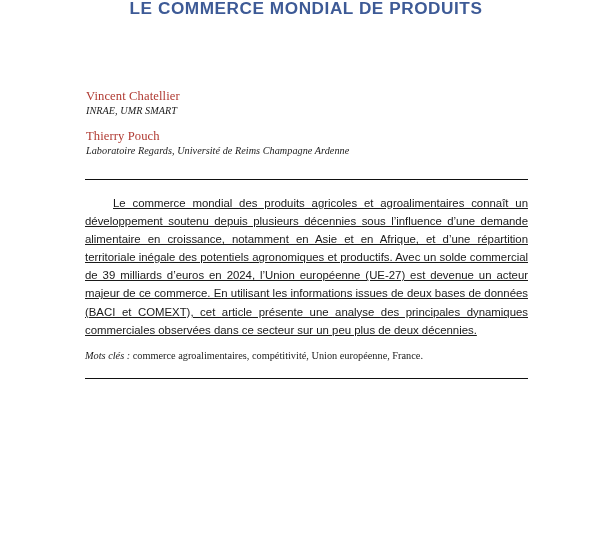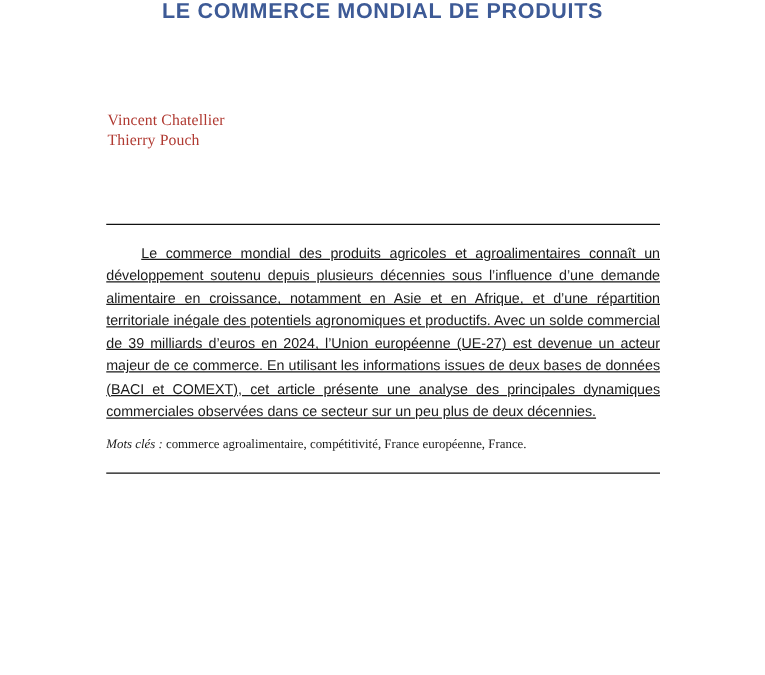--- a/index.html
+++ b/index.html
@@ -58,21 +58,21 @@
   }
   .author-affil {
     font-family: "Liberation Serif", serif;
     font-style: italic;
     font-size: 10.2px;
     color: #1a1a1a;
     line-height: 13px;
     letter-spacing: 0.05px;
   }
   .author-group + .author-group {
-    margin-top: 1px;
+    margin-top: 12px;
   }
 
   
   .rule {
     position: absolute;
     left: 85px;
     width: 443px;
     height: 0;
     border-top: 1.6px solid #111111;
   }
@@ -120,32 +120,34 @@
 <div class="page">
 
   <div class="title-block">
     <div class="title-line">LE COMMERCE MONDIAL DE PRODUITS</div>
   </div>
 
   <div class="authors-block">
 
     <div class="author-group">
       <div class="author-name">Vincent Chatellier</div>
+      <div class="author-affil">INRAE, UMR SMART</div>
     </div>
 
     <div class="author-group">
       <div class="author-name">Thierry Pouch</div>
+      <div class="author-affil">Laboratoire Regards, Université de Reims Champagne Ardenne</div>
     </div>
 
   </div>
 
   <div class="rule rule-top"></div>
 
   <div class="abstract">Le commerce mondial des produits agricoles et agroalimentaires connaît un développement soutenu depuis plusieurs décennies sous l’influence d’une demande alimentaire en croissance, notamment en Asie et en Afrique, et d’une répartition territoriale inégale des potentiels agronomiques et productifs. Avec un solde commercial de 39 milliards d’euros en 2024, l’Union européenne (UE-27) est devenue un acteur majeur de ce commerce. En utilisant les informations issues de deux bases de données (BACI et COMEXT), cet article présente une analyse des principales dynamiques commerciales observées dans ce secteur sur un peu plus de deux décennies.</div>
 
   <div class="keywords">
     <span class="keywords-label">Mots clés :</span>
-    <span class="keywords-values">commerce agroalimentaire, compétitivité, France européenne, France.</span>
+    <span class="keywords-values">commerce agroalimentaires, compétitivité, Union européenne, France.</span>
   </div>
 
   <div class="rule rule-bottom"></div>
 
 </div>
 
 </body></html>

